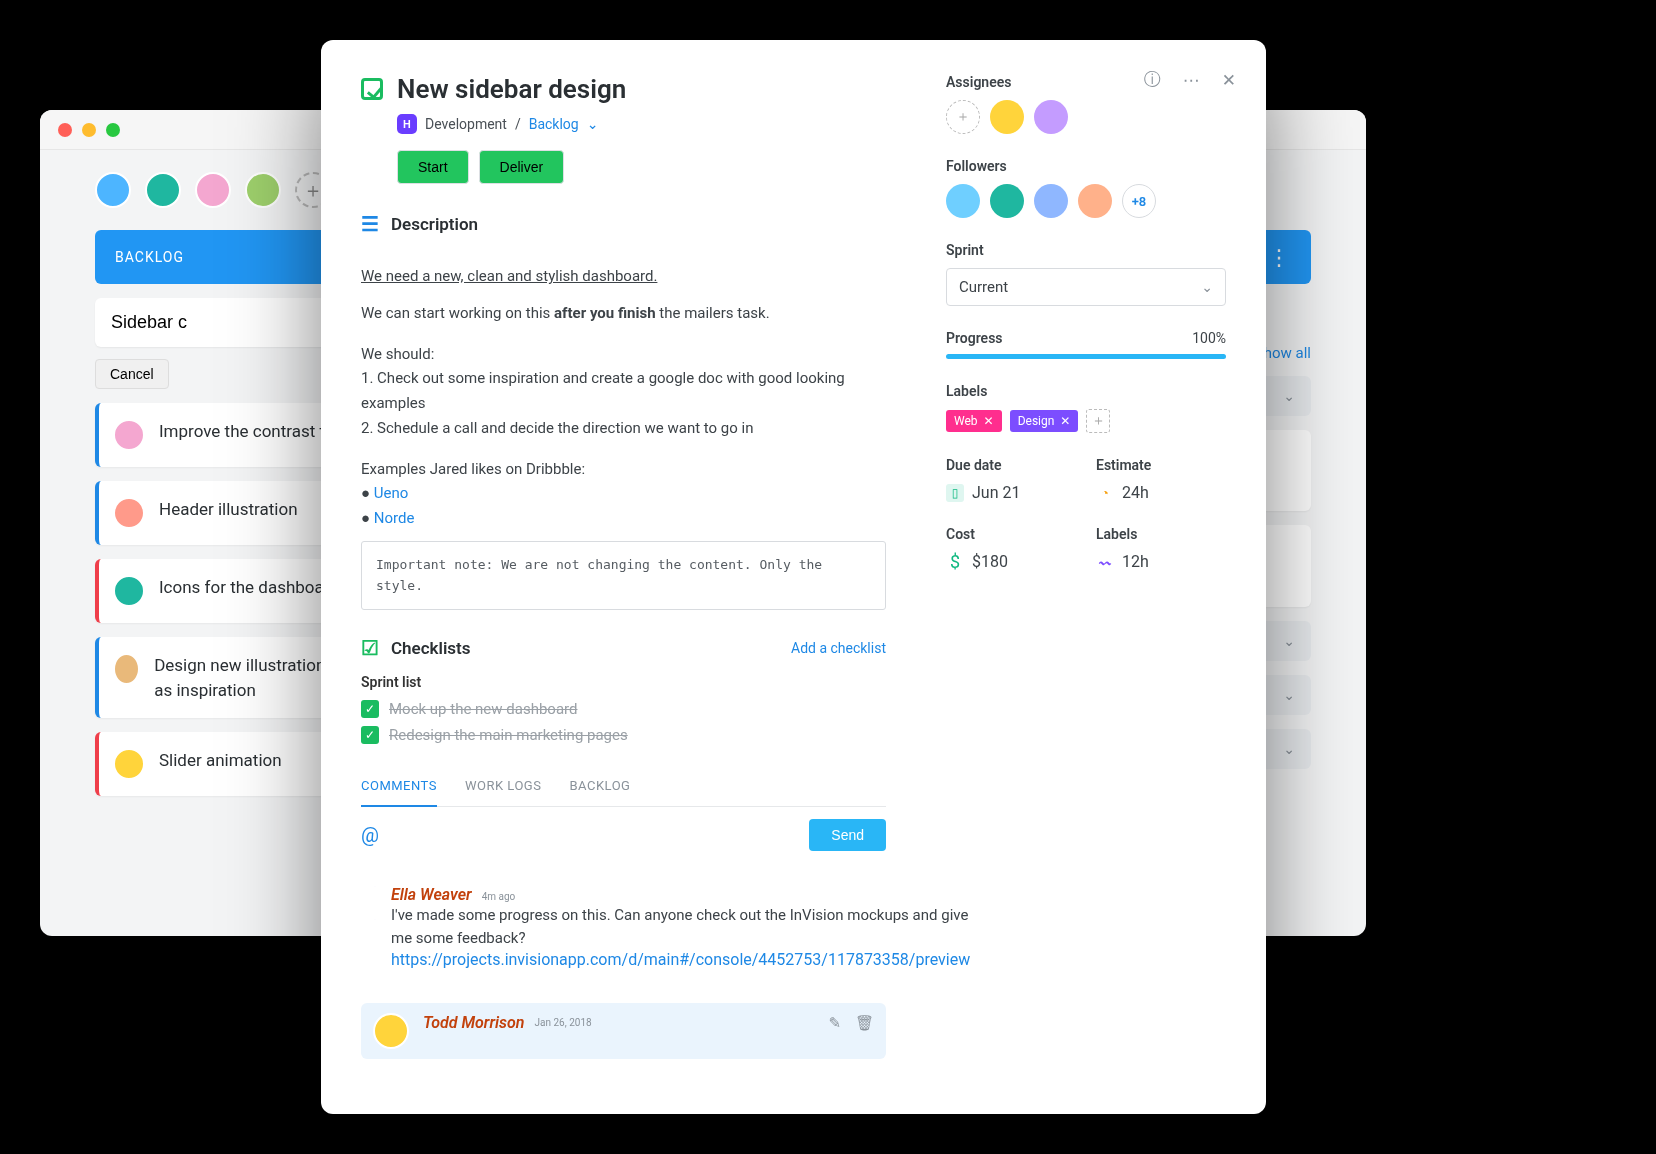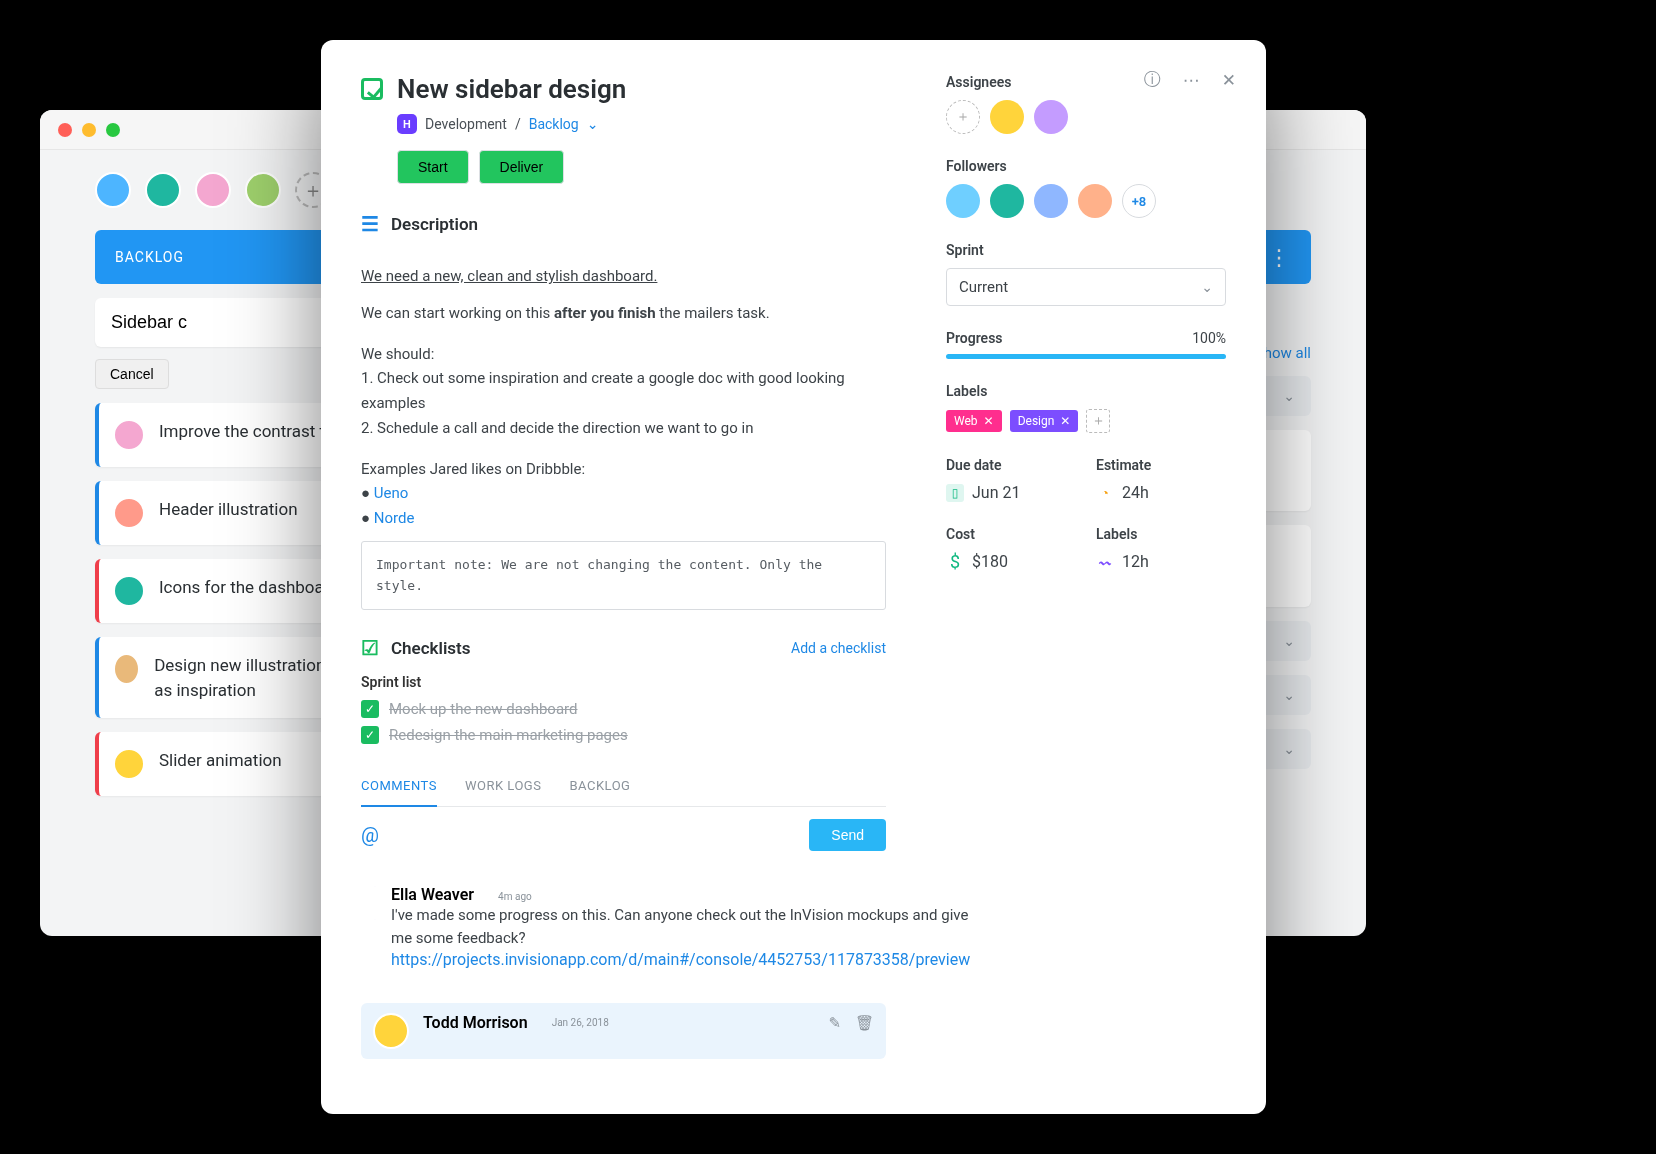--- a/index.html
+++ b/index.html
@@ -69,21 +69,21 @@
 
   .comment-box{margin-top:20px;border:1px solid #d8dbdf;border-radius:4px;min-height:90px;padding:14px 16px;font-size:15px;color:#9aa0a6;}
   .cb-actions{display:flex;justify-content:space-between;align-items:center;margin-top:12px;}
   .at-ico{color:#1e88e5;font-size:20px;}
   .btn-send{background:#29b6f6;color:#fff;border:0;border-radius:4px;padding:8px 22px;font-size:14px;cursor:pointer;}
 
   .cmt{display:flex;gap:14px;margin-top:24px;padding:10px 12px;border-radius:6px;}
   .cmt.hl{background:#eaf4fd;}
   .cmt .body{font-size:15px;line-height:1.55;color:#3d4348;}
   .cmt .meta{font-size:10px;color:#8a929a;}
-  .cmt .author{font-weight:600;color:#000000;margin-right:24px;}
+  .cmt .author{font-weight:600;color:#c2410c;margin-right:10px;font-style:italic;}
   .cmt a{color:#1e88e5;text-decoration:none;}
   .cmt-tools{margin-left:auto;display:flex;gap:14px;color:#8a929a;font-size:15px;}
 
   
   .rp-h{font-size:14px;font-weight:600;color:#3d4348;margin-bottom:10px;}
   .rp-block{margin-bottom:24px;}
   .avs{display:flex;gap:10px;}
   .av-s{width:34px;height:34px;border-radius:50%;}
   .av-add{width:34px;height:34px;border-radius:50%;border:1px dashed #bbb;display:flex;align-items:center;justify-content:center;color:#aaa;font-size:14px;}
   .av-more{width:34px;height:34px;border-radius:50%;border:1px solid #d8dbdf;display:flex;align-items:center;justify-content:center;color:#1e88e5;font-size:13px;font-weight:600;cursor:pointer;}

